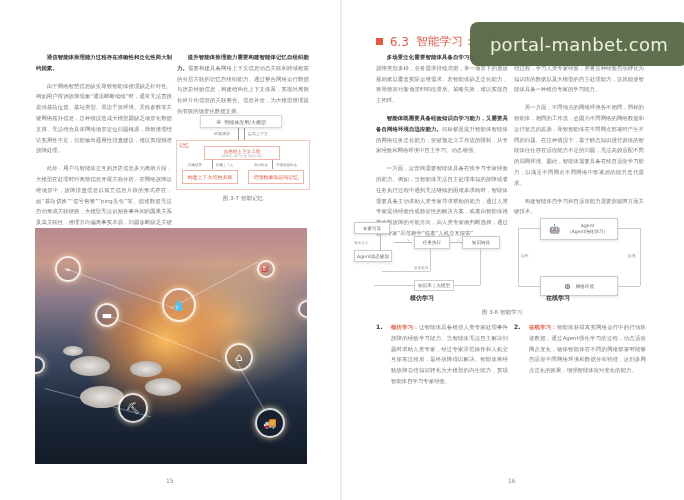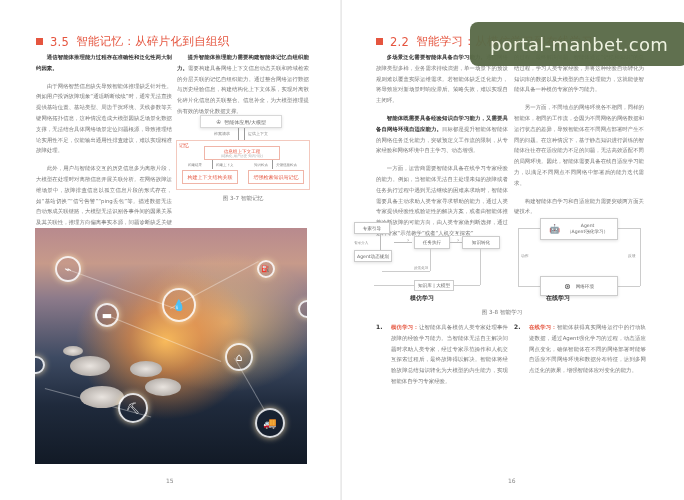--- a/index.html
+++ b/index.html
@@ -66,25 +66,20 @@
   .watermark { position: absolute; left: 470px; top: 22px; width: 218px; height: 44px; background: #5a6b48;
                border-radius: 8px; color: #eef2e0; font-size: 18px; display: flex; align-items: center;
                justify-content: center; letter-spacing: 0.3px; font-family: "DejaVu Sans", sans-serif; opacity: 0.96; }
 </style>
 </head>
 <body>
 
 <div class="spread">
 
   <div class="page page-left">
-    <div class="sec-title" style="left:36px; top:34px;">
-      <span class="sec-square"></span>
-      <span class="sec-num">3.5</span>
-      <span>智能记忆：从碎片化到自组织</span>
-    </div>
 
     <div class="col" style="left:36px; top:52px; width:136px;">
       <p><b>通信智能体推理能力过程存在准确性和泛化性两大制约因素。</b></p>
       <p>由于网络智慧信息缺失导致智能体推理缺乏针对性。例如用户投诉故障现象“通话断断续续”时，通常无法直接提供基站位置、基站类型、周边干扰环境、天线参数等关键网络拓扑信息，这种情况造成大模型因缺乏场景化数据支撑，无法结合具体网络场景定位问题根源，导致推理结论实用性不足，仅能输出通用性排查建议，难以实现精准故障处理。</p>
       <p>此外，用户与智能体交互的历史信息多为离散片段，大模型在处理时对离散信息开展关联分析。在网络故障运维场景中，故障排查信息以孤立信息片段的形式存在，如“基站切换”“信号告警”“ping丢包”等。描述数据无法自动形成关联链路，大模型无法识别各事件间的因果关系及其关联性，推理方向偏离事实本源，问题诊断缺乏关键线索，导致故障诊断难度陡增。</p>
     </div>
 
     <div class="col" style="left:177px; top:52px; width:132px;">
       <p><b>提升智能体推理能力需要构建智能体记忆自组织能力。</b><span>需要构建具备网络上下文信息动态关联和跨域检索的分层关联的记忆自组织能力。通过整合网络运行数据与历史经验信息，构建结构化上下文体系，实现对离散化碎片化信息的关联整合、信息补全，为大模型推理提供有效的场景化数据支撑。</span></p>
     </div>
@@ -147,21 +142,21 @@
     </div>
 
     <div class="page-num" style="left:166px;">15</div>
   </div>
 
   <div class="gutter"></div>
 
   <div class="page page-right">
     <div class="sec-title" style="left:34px; top:34px;">
       <span class="sec-square"></span>
-      <span class="sec-num">2.2</span>
+      <span class="sec-num">6.3</span>
       <span>智能学习：从模仿学习到在线学习</span>
     </div>
 
     <div class="col" style="left:34px; top:52px; width:132px;">
       <p><b>多场景泛化需要智能体具备自学习能力。</b><span>通信网络故障类型多样，业务需求持续演进，单一场景下的预设规则难以覆盖实际运维需求。若智能体缺乏泛化能力，将导致应对新场景时响应滞后、策略失效，难以实现自主闭环。</span></p>
       <p><b>智能体既需要具备经验知识自学习能力，又需要具备自网络环境自适应能力。</b><span>目标都是提升智能体智能体的网络任务泛化能力，突破预定义工作流的限制，从专家经验和网络环境中自主学习、动态增强。</span></p>
       <p>一方面，运营商需要智能体具备在线学习专家经验的能力。例如，当智能体无法自主处理未知的故障或者任务执行过程中遇到无法继续的困难来求助时，智能体需要具备主动求助人类专家寻求帮助的能力，通过人类专家提供经验性或验证性的解决方案，或者由智能体推荐诊断故障的可能方向，由人类专家做判断选择，通过这种专家“示范教学”或者“人机交互探索”</p>
     </div>
 
     <div class="col" style="left:172px; top:52px; width:130px;">

